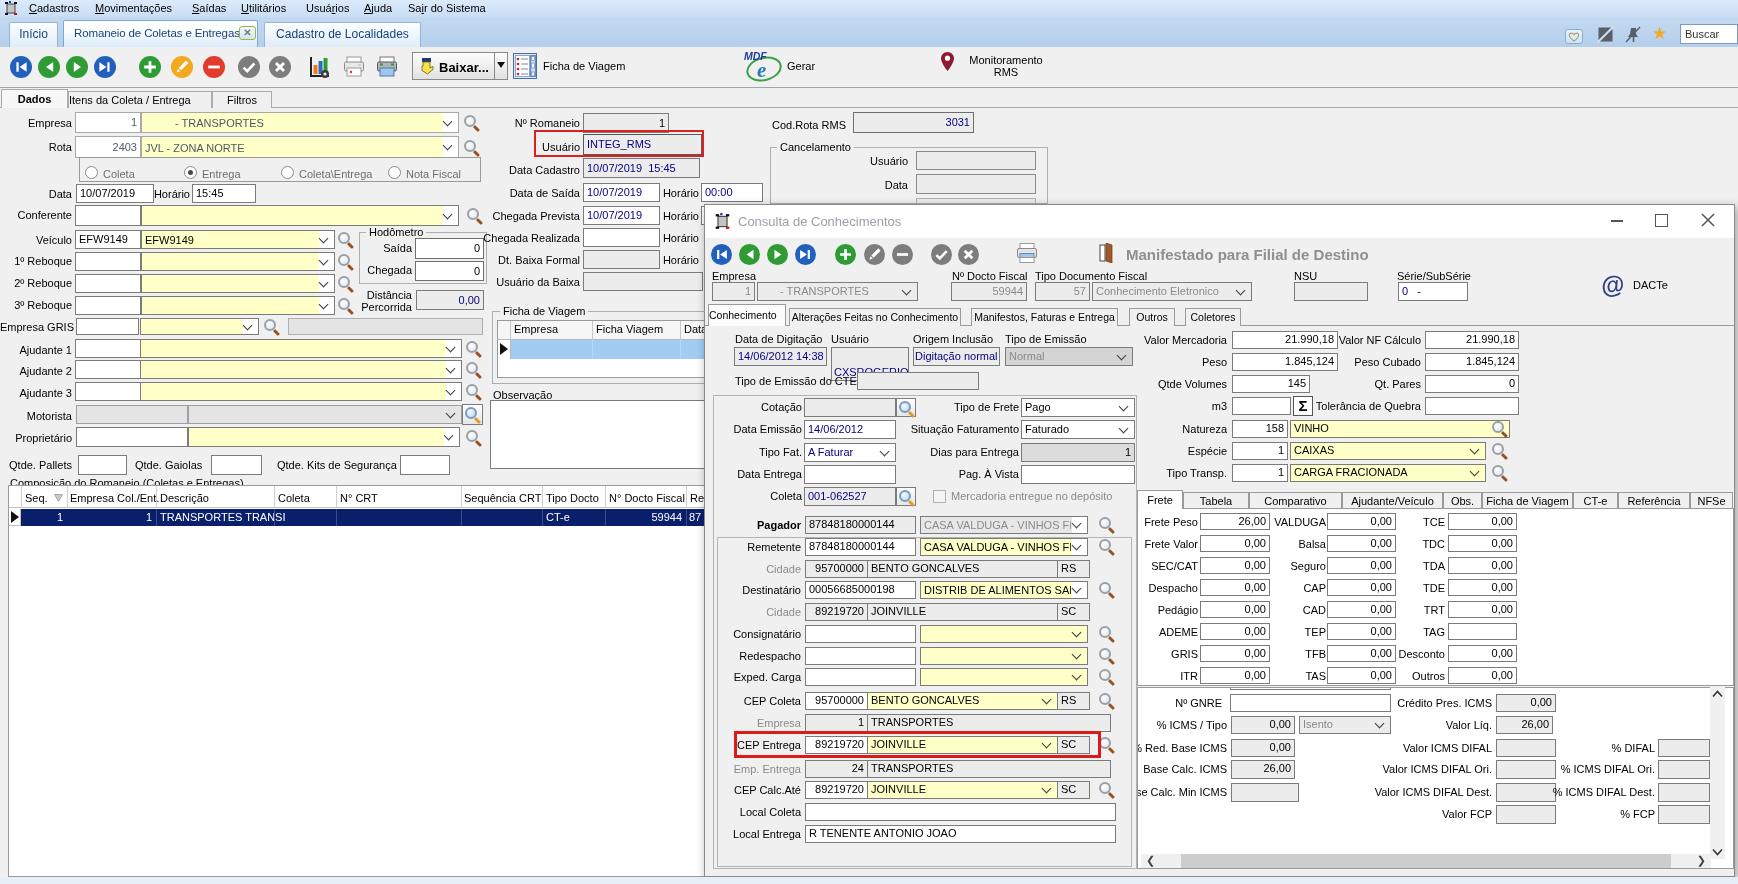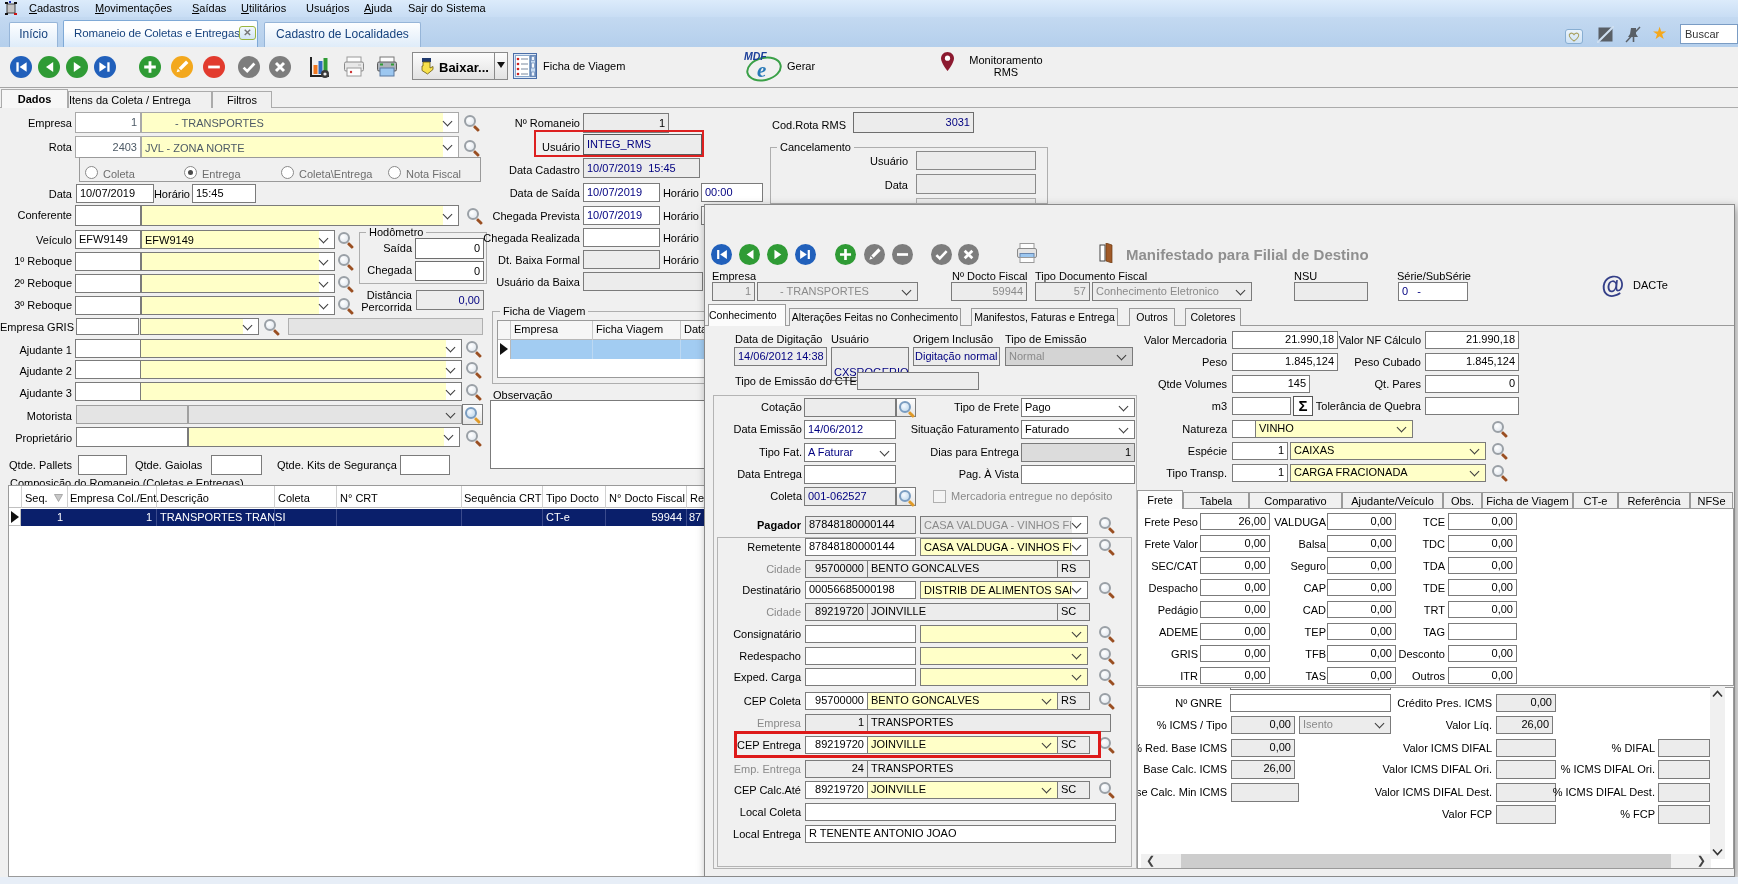--- a/index.html
+++ b/index.html
@@ -389,20 +389,36 @@
       <i class="ab" style="left:452px;top:0;width:1px;height:17px;background:#3a4a8c"></i>
       <i class="ab" style="left:533px;top:0;width:1px;height:17px;background:#3a4a8c"></i>
       <i class="ab" style="left:596px;top:0;width:1px;height:17px;background:#3a4a8c"></i>
       <i class="ab" style="left:677px;top:0;width:1px;height:17px;background:#3a4a8c"></i>
     </div>
   </div>
 </div>
 <div id="dialog">
 <div class="ab" style="left:704px;top:204px;width:1031px;height:673px;background:#f0f0f0;border:1px solid #8a8a8a;box-shadow:2px 3px 9px rgba(0,0,0,0.35)">
 
+  <div class="ab" style="left:0;top:0;width:1029px;height:33px;background:#fff">
+    <svg class="ab" style="left:9px;top:8px" width="17" height="17" viewBox="0 0 14 15">
+          <rect x="3" y="3" width="8" height="9" fill="#c4c4c4" stroke="#444" stroke-width="1"></rect>
+          <rect x="1" y="1" width="3" height="2" fill="#111"></rect>
+          <rect x="10" y="1" width="3" height="2" fill="#111"></rect>
+          <rect x="1" y="12" width="3" height="2" fill="#111"></rect>
+          <rect x="10" y="12" width="3" height="2" fill="#cc1111"></rect>
+          <rect x="5" y="0" width="2" height="2" fill="#2233bb"></rect>
+        </svg>
+    <span class="ab" style="left:33px;top:9px;color:#9aa0a6;font-size:13px">Consulta de Conhecimentos</span>
+    <i class="ab" style="left:906px;top:15px;width:12px;height:1.5px;background:#555"></i>
+    <div class="ab" style="left:950px;top:9px;width:13px;height:13px;border:1.5px solid #555"></div>
+    <svg class="ab" style="left:996px;top:8px" width="14" height="14" viewBox="0 0 14 14">
+          <path d="M1 1l12 12M13 1L1 13" stroke="#555" stroke-width="1.5"></path>
+        </svg>
+  </div>
 
   <div class="ab" style="left:0;top:33px;width:1029px;height:31px;background:#f0f0f0"></div>
   <div class="cb" style="left:6px;top:39px;width:21px;height:21px;background:#2160bb">
         <svg width="21" height="21" viewBox="0 0 22 22">
           <path d="M6.4 6.3v9.4h2.3V6.3z" fill="#fff"></path>
           <path d="M16.6 6.3 9.6 11l7 4.7z" fill="#fff"></path>
         </svg>
       </div>
   <div class="cb" style="left:34px;top:39px;width:21px;height:21px;background:#2f9b35">
         <svg width="21" height="21" viewBox="0 0 22 22">
@@ -598,21 +614,21 @@
     <div class="f rt" style="left:527px;top:170px;width:78px;height:18px">145</div>
     <span class="l" style="left:616px;top:173px;width:100px">Qt. Pares</span>
     <div class="f rt" style="left:720px;top:170px;width:94px;height:18px">0</div>
     <span class="l" style="left:422px;top:195px;width:100px">m3</span>
     <div class="f" style="left:527px;top:192px;width:59px;height:18px"></div>
     <div class="ab" style="left:588px;top:191px;width:20px;height:20px;border:1px solid #555;background:#fff;text-align:center;font-size:15px;line-height:18px;font-weight:bold">Σ</div>
     <span class="l" style="left:606px;top:195px;width:110px">Tolerância de Quebra</span>
     <div class="f" style="left:720px;top:192px;width:94px;height:18px"></div>
     <span class="l" style="left:422px;top:218px;width:100px">Natureza</span>
     <div class="f rt" style="left:527px;top:215px;width:56px;height:18px">158</div>
-    <div class="f y cmb" style="left:550px;top:215px;width:158px;height:18px">VINHO</div>
+    <div class="f y cmb" style="left:585px;top:215px;width:220px;height:18px">VINHO</div>
     <i class="mag" style="left:786px;top:215px"></i>
     <span class="l" style="left:422px;top:240px;width:100px">Espécie</span>
     <div class="f rt" style="left:527px;top:237px;width:56px;height:18px">1</div>
     <div class="f y cmb" style="left:585px;top:237px;width:196px;height:18px">CAIXAS</div>
     <i class="mag" style="left:786px;top:237px"></i>
     <span class="l" style="left:422px;top:262px;width:100px">Tipo Transp.</span>
     <div class="f rt" style="left:527px;top:259px;width:56px;height:18px">1</div>
     <div class="f y cmb" style="left:585px;top:259px;width:196px;height:18px">CARGA FRACIONADA</div>
     <i class="mag" style="left:786px;top:259px"></i>
 

